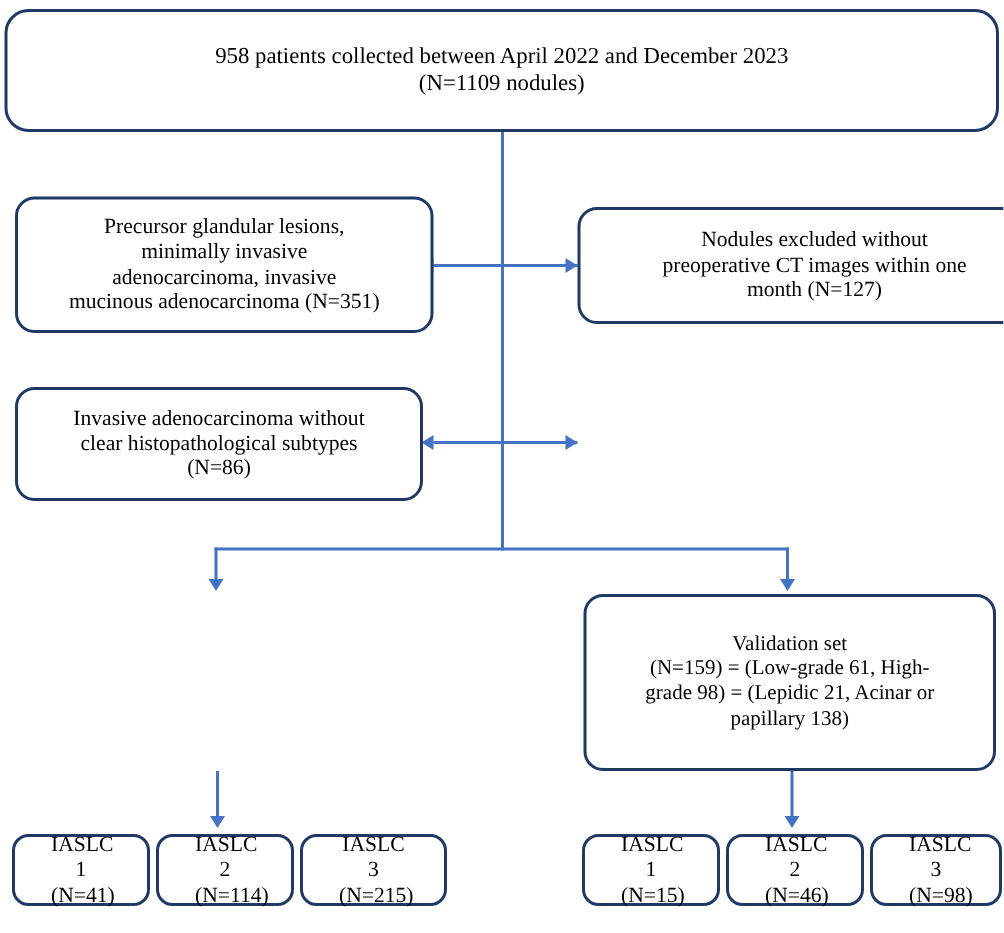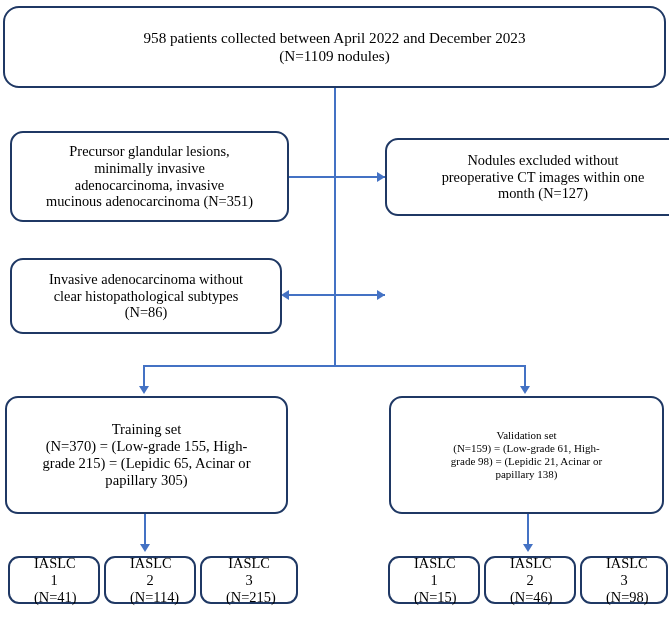--- a/index.html
+++ b/index.html
@@ -38,21 +38,21 @@
     width: 100%;
     white-space: pre-line;
   }
   
   #node-cohort      { left: 3px;   top: 6px;    width: 663px; height: 82px;  font-size: 15.2px; border-radius: 16px; }
   #node-excl-histo  { left: 10px;  top: 131px;  width: 279px; height: 91px;  font-size: 14.4px; }
   #node-excl-noct   { left: 385px; top: 138px;  width: 316px; height: 78px;  font-size: 14.4px; }
   #node-excl-subtype{ left: 10px;  top: 258px;  width: 272px; height: 76px;  font-size: 14.4px; }
   #node-excl-poor   { left: 385px; top: 263px;  width: 278px; height: 65px;  font-size: 14.4px; }
   #node-training    { left: 5px;   top: 396px;  width: 283px; height: 118px; font-size: 14.6px; }
-  #node-validation  { left: 389px; top: 396px;  width: 275px; height: 118px; font-size: 11px; }
+  #node-validation  { left: 389px; top: 396px;  width: 275px; height: 118px; font-size: 14px; }
 
   .leaf { font-size: 14.4px; border-radius: 11px; height: 48px; top: 556px; }
   #node-train-iaslc1 { left: 8px;   width: 92px; }
   #node-train-iaslc2 { left: 104px; width: 92px; }
   #node-train-iaslc3 { left: 200px; width: 98px; }
   #node-valid-iaslc1 { left: 388px; width: 92px; }
   #node-valid-iaslc2 { left: 484px; width: 92px; }
   #node-valid-iaslc3 { left: 580px; width: 88px; }
 
   
@@ -152,26 +152,20 @@
 month (N=127)</span>
   </div>
 
   <div class="node" id="node-excl-subtype">
     <span class="txt">Invasive adenocarcinoma without
 clear histopathological subtypes
 (N=86)</span>
   </div>
 
 
-  <div class="node" id="node-training">
-    <span class="txt">Training set
-(N=370) = (Low-grade 155, High-
-grade 215) = (Lepidic 65, Acinar or
-papillary 305)</span>
-  </div>
 
   <div class="node" id="node-validation">
     <span class="txt">Validation set
 (N=159) = (Low-grade 61, High-
 grade 98) = (Lepidic 21, Acinar or
 papillary 138)</span>
   </div>
 
   <div class="node leaf" id="node-train-iaslc1">
     <span class="txt">IASLC 1

